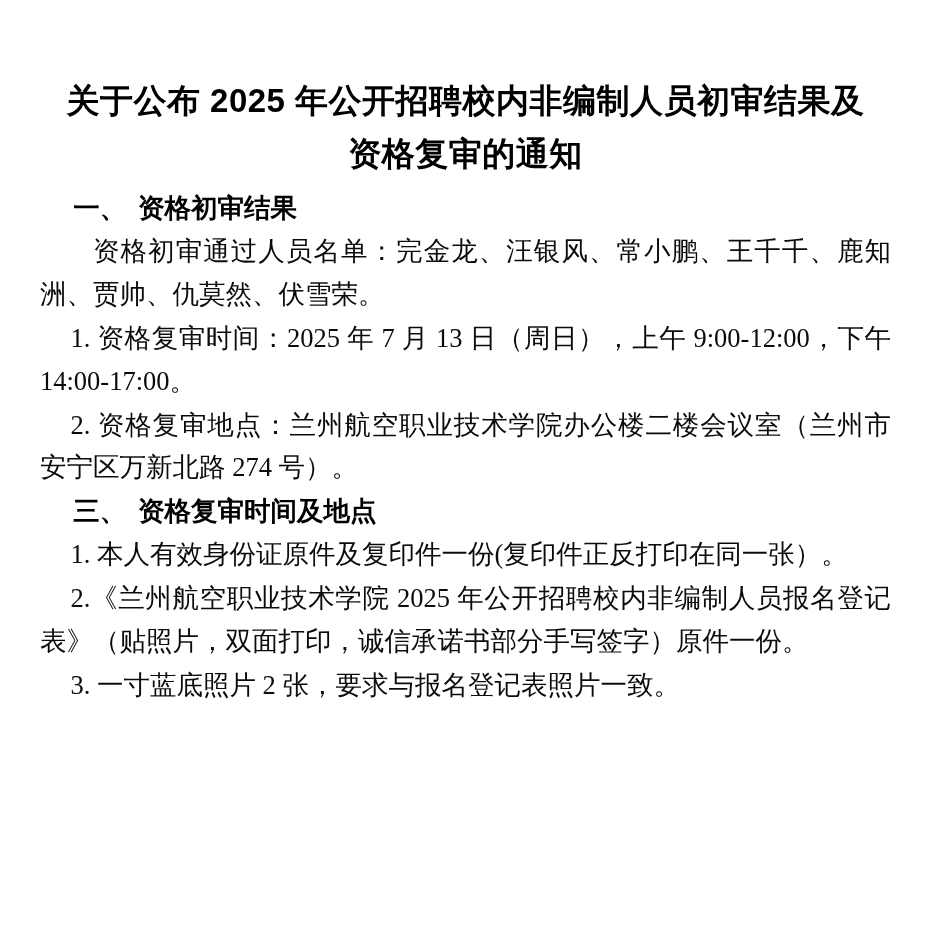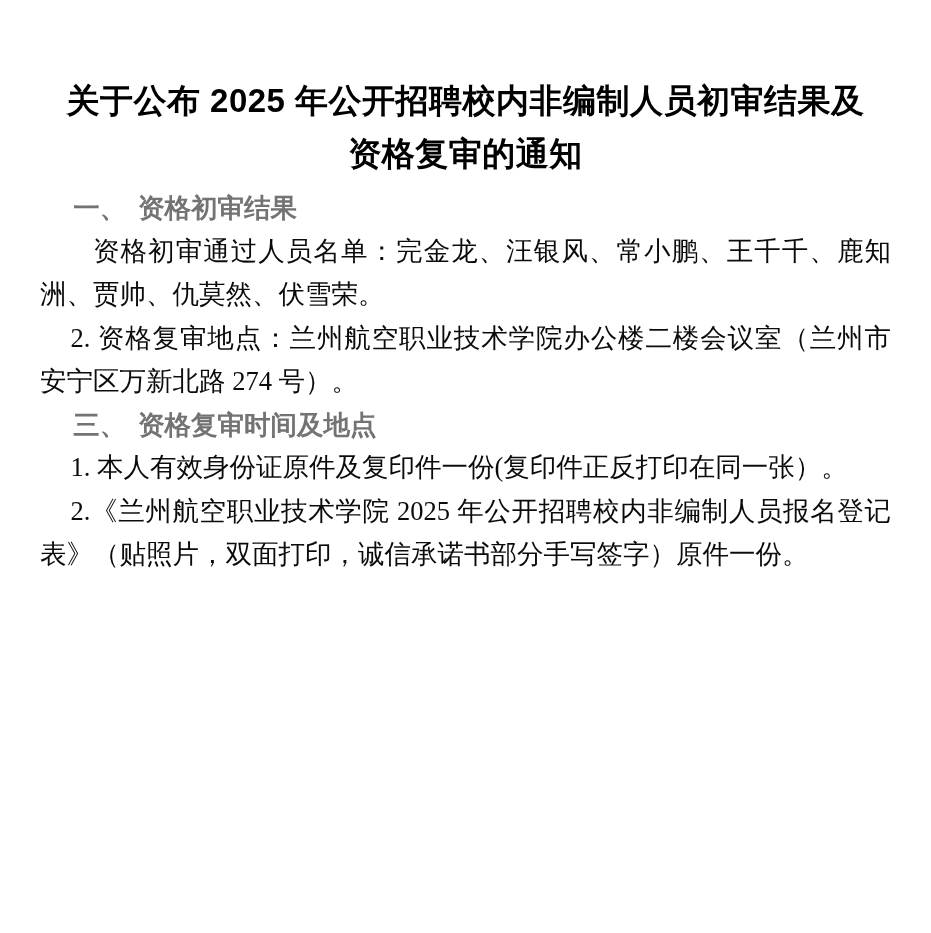--- a/index.html
+++ b/index.html
@@ -47,37 +47,39 @@
   .para.tight {
     text-indent: 1.15em;
   }
   .section-head {
     font-family: "Liberation Sans", "DejaVu Sans", sans-serif;
     font-weight: bold;
     font-size: 26.5px;
     line-height: 1.62;
     text-indent: 1.25em;
     margin: 0;
-    color: #737373;
+    color: #000000;
   }
   .section-head .gap {
     display: inline-block;
     width: 0.45em;
   }
 </style>
 </head>
 <body>
 
 <div class="page">
 
   <h1 class="doc-title">关于公布 2025 年公开招聘校内非编制人员初审结果及资格复审的通知</h1>
 
 
   <p class="section-head"><span>一、</span><span class="gap"></span><span>资格初审结果</span></p>
   <p class="body-text para">资格初审通过人员名单：完金龙、汪银风、常小鹏、王千千、鹿知洲、贾帅、仇莫然、伏雪荣。</p>
 
+  <p class="body-text para tight">1. 资格复审时间：2025 年 7 月 13 日（周日），上午 9:00-12:00，下午 14:00-17:00。</p>
   <p class="body-text para tight">2. 资格复审地点：兰州航空职业技术学院办公楼二楼会议室（兰州市安宁区万新北路 274 号）。</p>
 
   <p class="section-head"><span>三、</span><span class="gap"></span><span>资格复审时间及地点</span></p>
   <p class="body-text para tight">1. 本人有效身份证原件及复印件一份(复印件正反打印在同一张）。</p>
   <p class="body-text para tight">2.《兰州航空职业技术学院 2025 年公开招聘校内非编制人员报名登记表》（贴照片，双面打印，诚信承诺书部分手写签字）原件一份。</p>
+  <p class="body-text para tight">3. 一寸蓝底照片 2 张，要求与报名登记表照片一致。</p>
 
 </div>
 
 </body></html>

